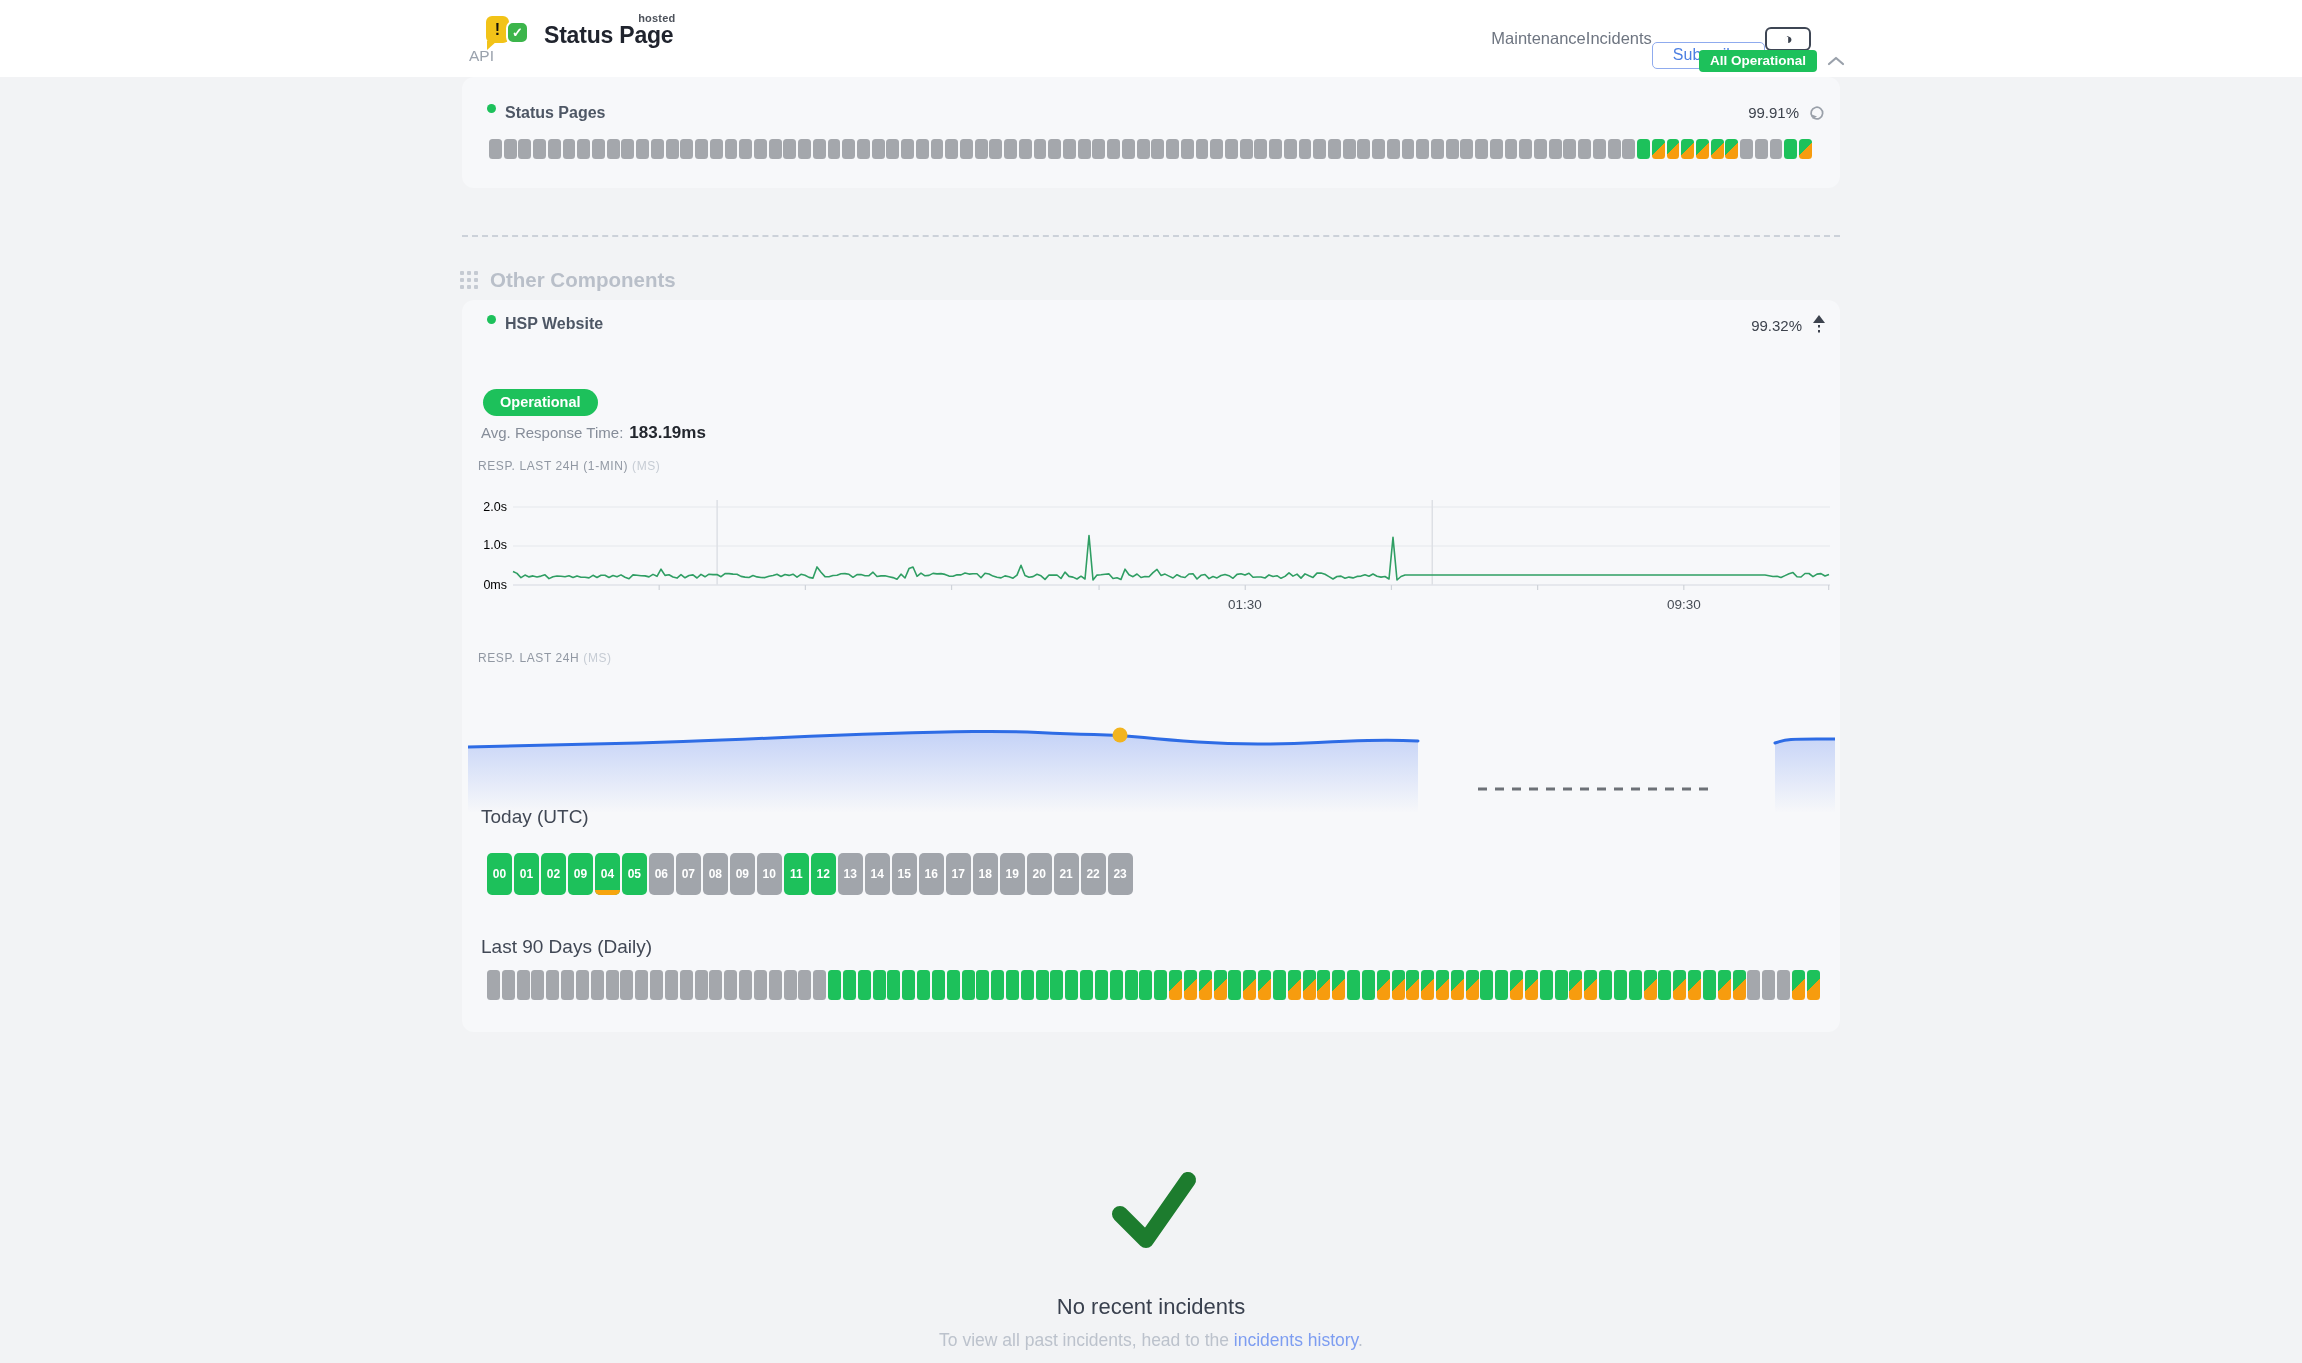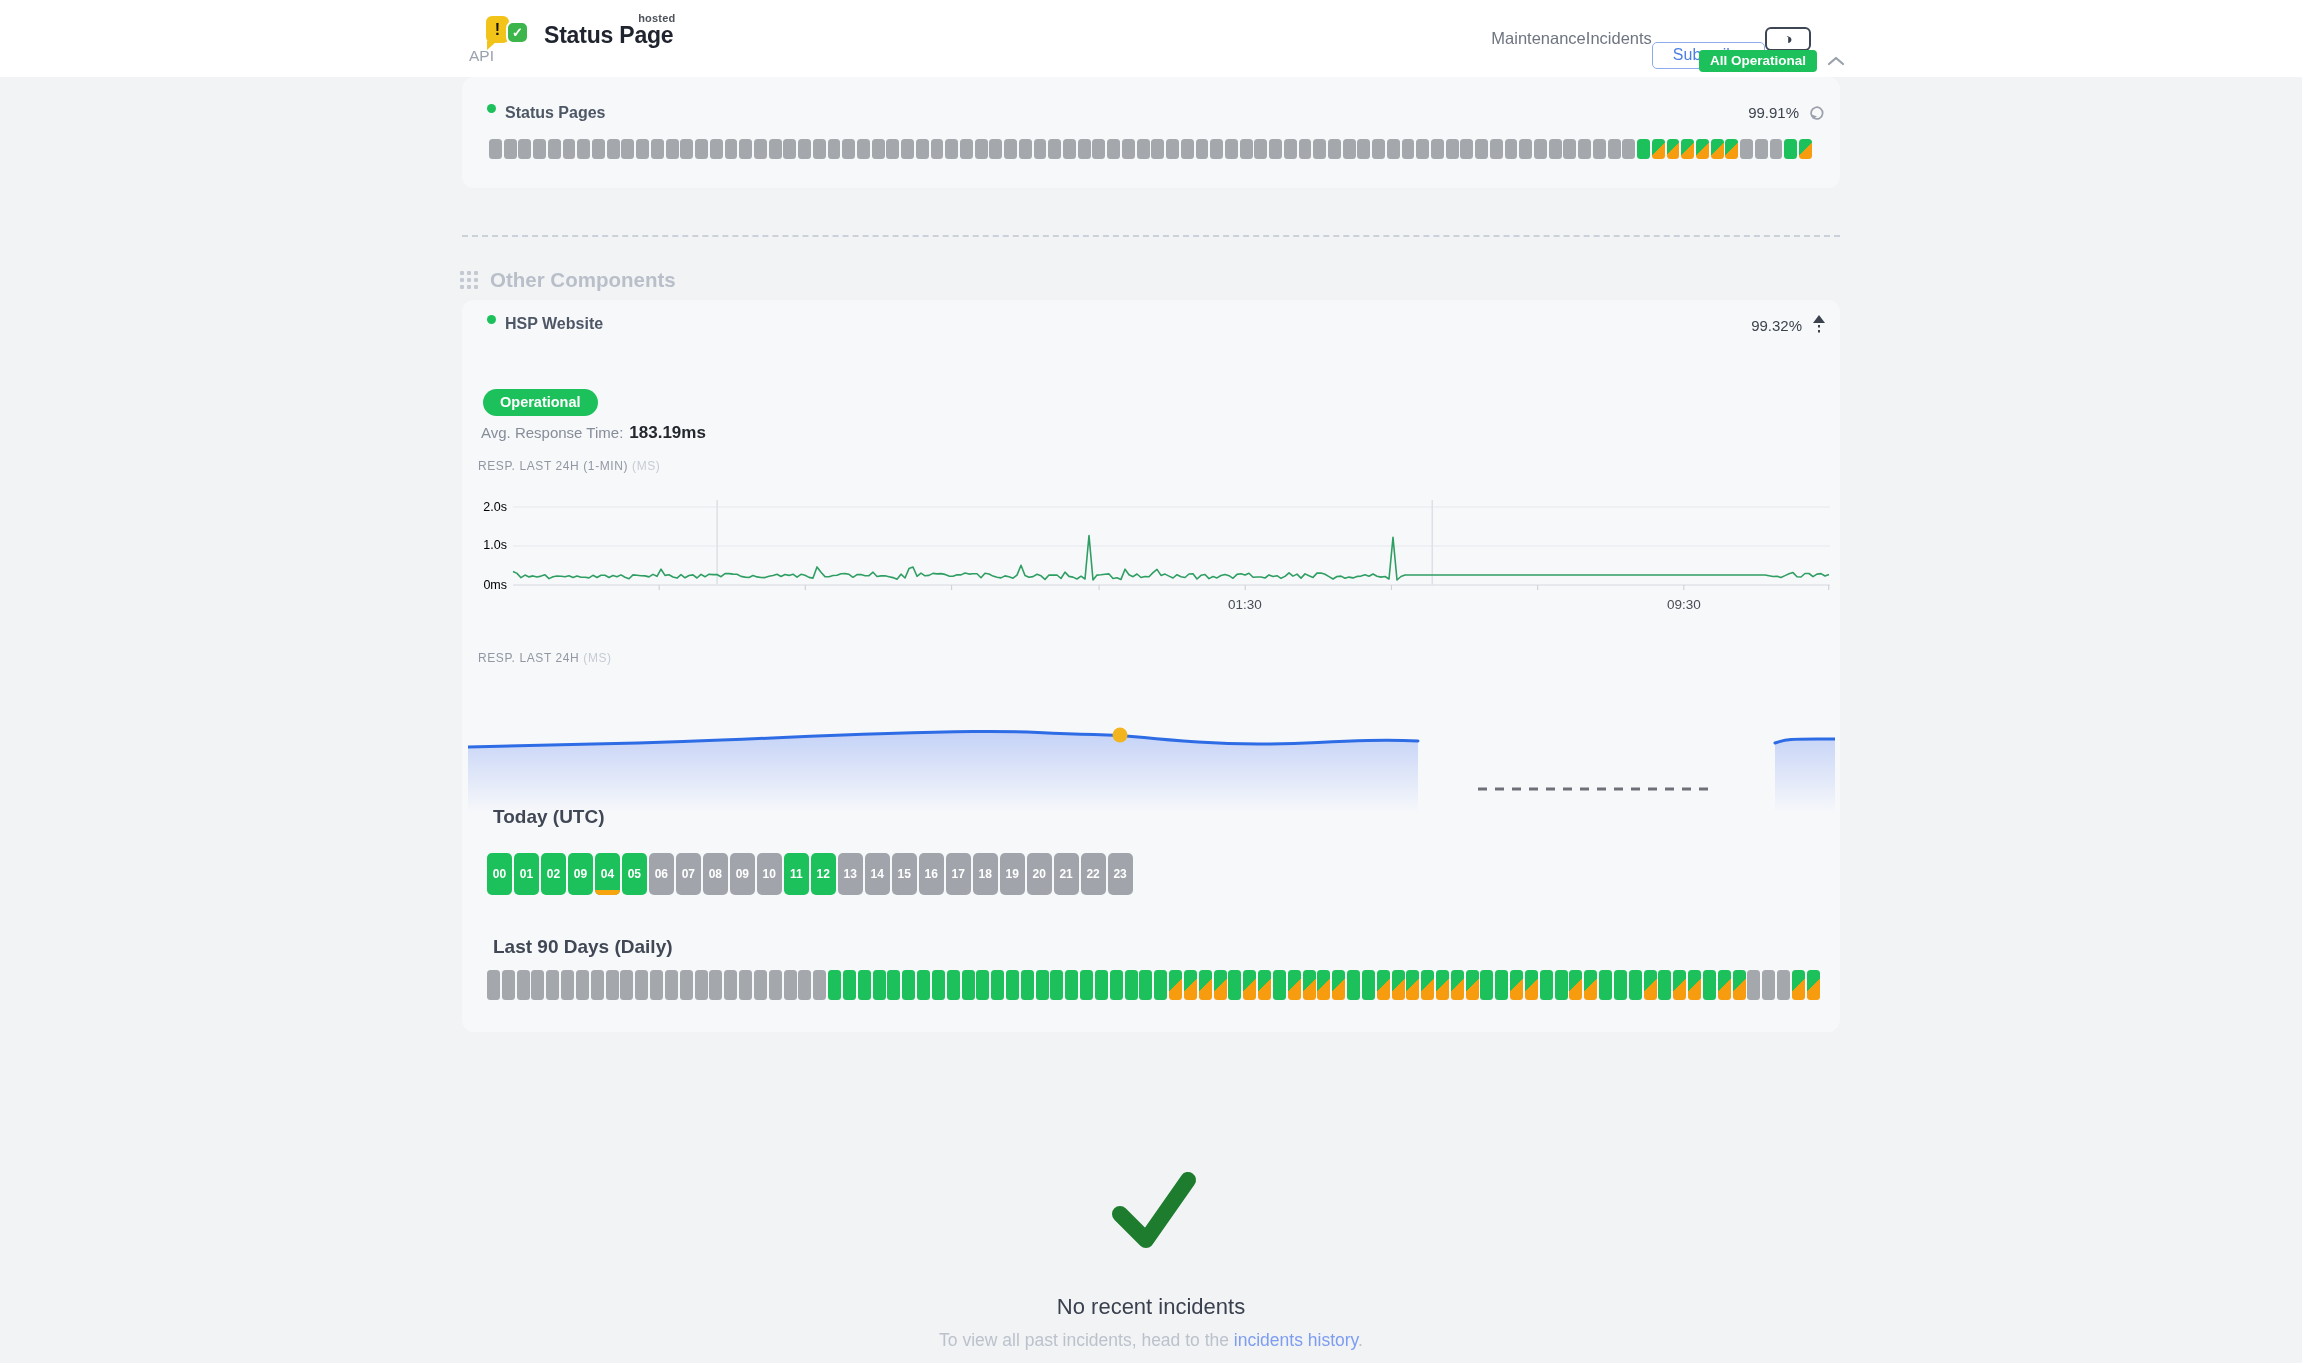--- a/index.html
+++ b/index.html
@@ -70,21 +70,21 @@
 
   .chart1{position:absolute;left:15px;top:200px;width:1353px;height:130px;}
   .chart1 .ytick{position:absolute;left:0;width:30px;text-align:right;font-size:12.5px;color:#000000;line-height:16px;}
   .y1{top:-1px;}.y2{top:37px;}.y3{top:77px;}
   .chart1 .xtick{position:absolute;top:97px;width:52px;text-align:center;font-size:13.5px;color:#474d56;}
   .x1{left:742px;}
   .x2{left:1181px;}
   .chart2{position:absolute;left:6px;top:388px;width:1367px;height:125px;}
   .svg-host{position:absolute;left:0;top:0;}
 
-  .sub-h{position:absolute;left:19px;font-size:19px;font-weight:700;color:#414855;margin-left:12px;}
+  .sub-h{position:absolute;left:19px;font-size:19px;font-weight:400;color:#414855;}
   .today-h{top:506px;}
   .last90-h{top:636px;}
   .hours{position:absolute;left:25px;top:553px;display:flex;gap:2.1px;}
   .hour{width:24.9px;height:42px;border-radius:5px;color:#fff;font-size:12px;font-weight:600;
         display:flex;align-items:center;justify-content:center;position:relative;cursor:pointer;}
   .h-up{background:var(--green);}
   .h-off{background:var(--hourgray);}
   .hour-mark{position:absolute;left:0;right:0;bottom:0;height:5px;background:#f7a50f;border-radius:0 0 5px 5px;}
 
   

